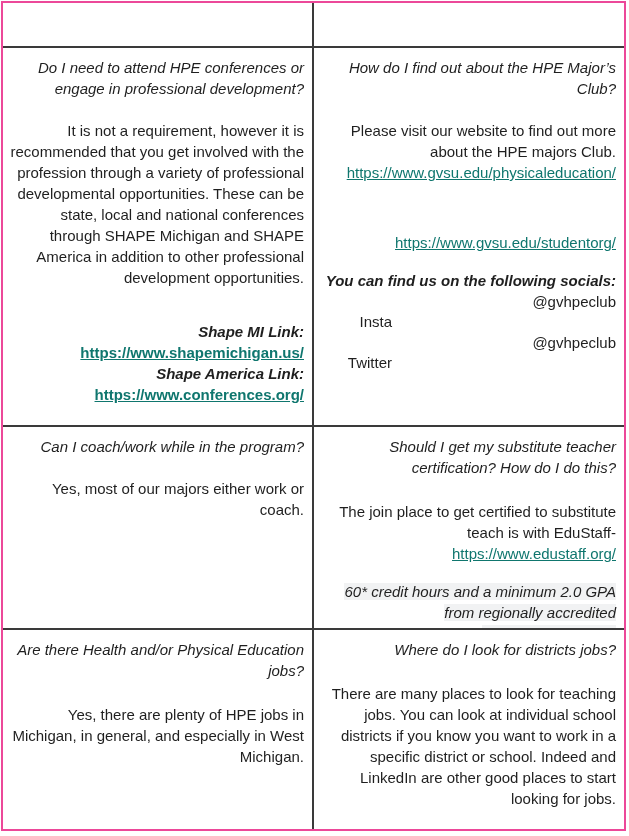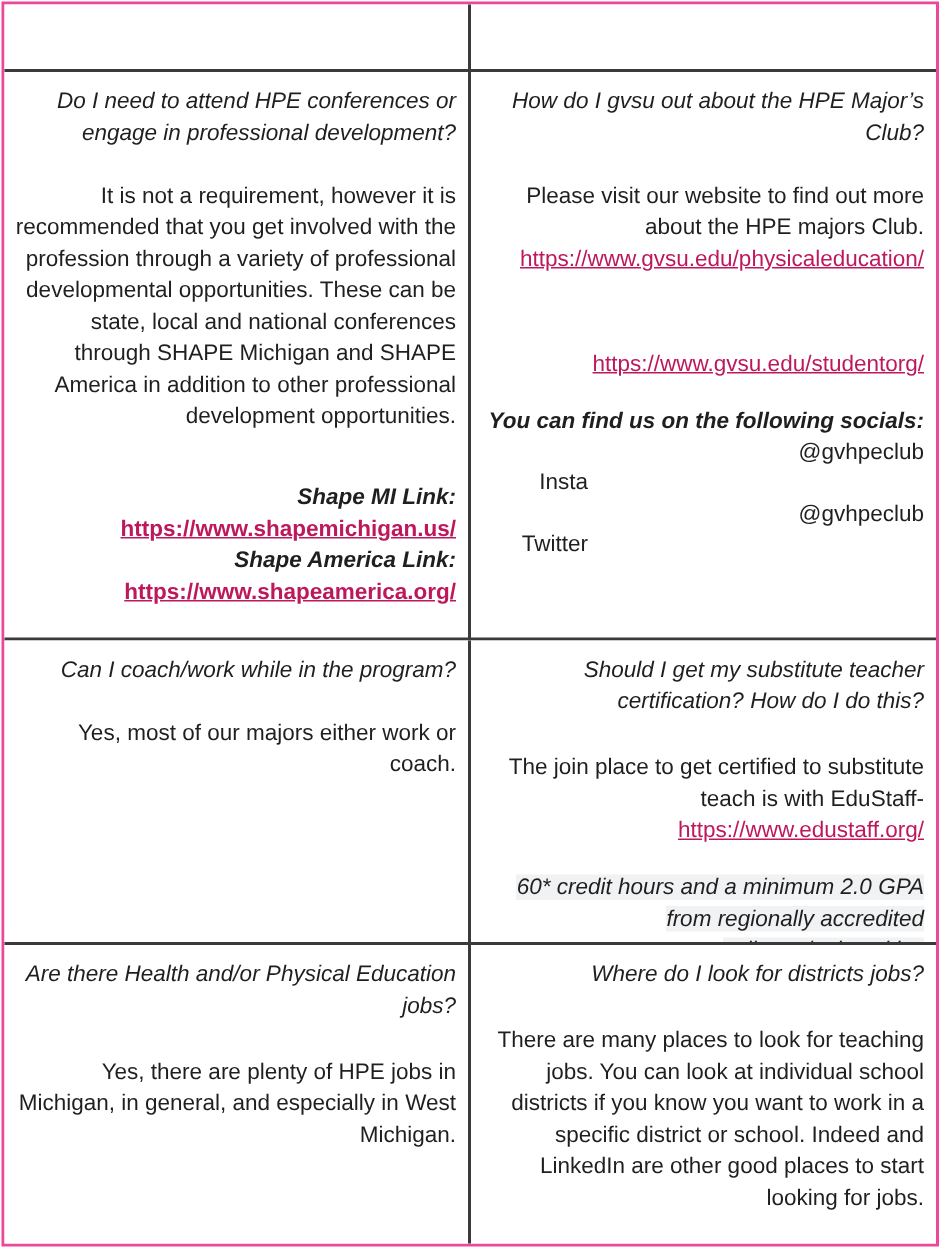--- a/index.html
+++ b/index.html
@@ -48,21 +48,21 @@
   }
   .p  { margin: 0; }
   .mb1   { margin-bottom: 21px; }   
   .mb-lg { margin-bottom: 33px; }
   .mb-xl { margin-bottom: 28px; }
   .mb-md { margin-bottom: 17px; }
   .mb-sm { margin-bottom: 23px; }
   .bold-line { margin: 0; font-weight: bold; font-style: italic; }
   .link-line { margin: 0; }
   .doc-link {
-    color: #be185d;
+    color: #0f766e;
     text-decoration: underline;
     cursor: pointer;
   }
   .doc-link.bold { font-weight: bold; }
   .note {
     margin: 0;
     font-style: italic;
   }
   .hl { background: #f1f2f3; }
   .social-row {
@@ -80,25 +80,25 @@
 
     <div class="cell col-left row-mid"></div>
     <div class="cell row-mid"></div>
 
     <div class="cell col-left row-mid">
       <p class="q">Do I need to attend HPE conferences or engage in professional development?</p>
       <p class="p mb-lg">It is not a requirement, however it is recommended that you get involved with the profession through a variety of professional developmental opportunities. These can be state, local and national conferences through SHAPE Michigan and SHAPE America in addition to other professional development opportunities.</p>
       <p class="bold-line">Shape MI Link:</p>
       <p class="link-line mb1"><a class="doc-link bold">https://www.shapemichigan.us/</a></p>
       <p class="bold-line">Shape America Link:</p>
-      <p class="link-line"><a class="doc-link bold">https://www.shapeamerica.org/</a></p>
+      <p class="link-line"><a class="doc-link bold">https://www.conferences.org/</a></p>
     </div>
 
     <div class="cell row-mid">
-      <p class="q">How do I gvsu out about the HPE Major’s Club?</p>
+      <p class="q">How do I find out about the HPE Major’s Club?</p>
       <p class="p mb-xl">
         <span>Please visit our website to find out more about the HPE majors Club.</span><br>
         <a class="doc-link">https://www.gvsu.edu/physicaleducation/</a>
       </p>
       <p class="p mb-md">
         <br>
         <a class="doc-link">https://www.gvsu.edu/studentorg/</a>
       </p>
       <p class="bold-line">You can find us on the following socials:</p>
       <div class="social-row">

